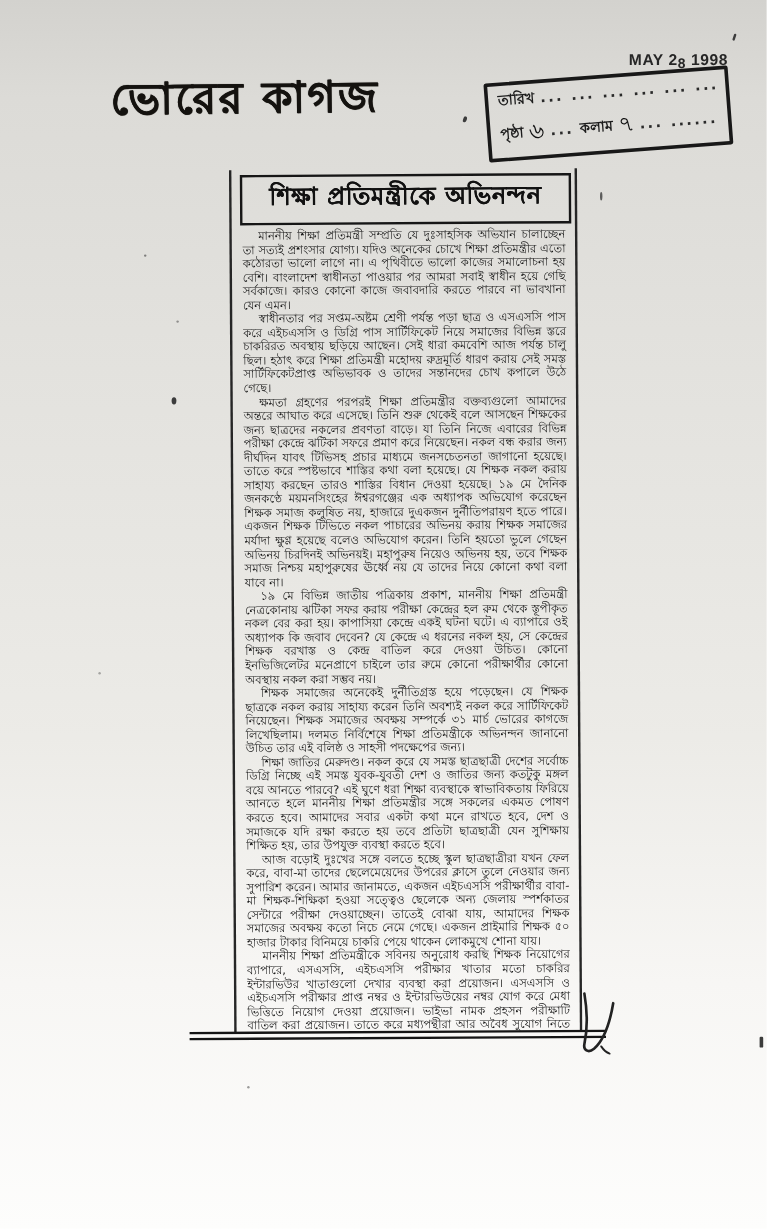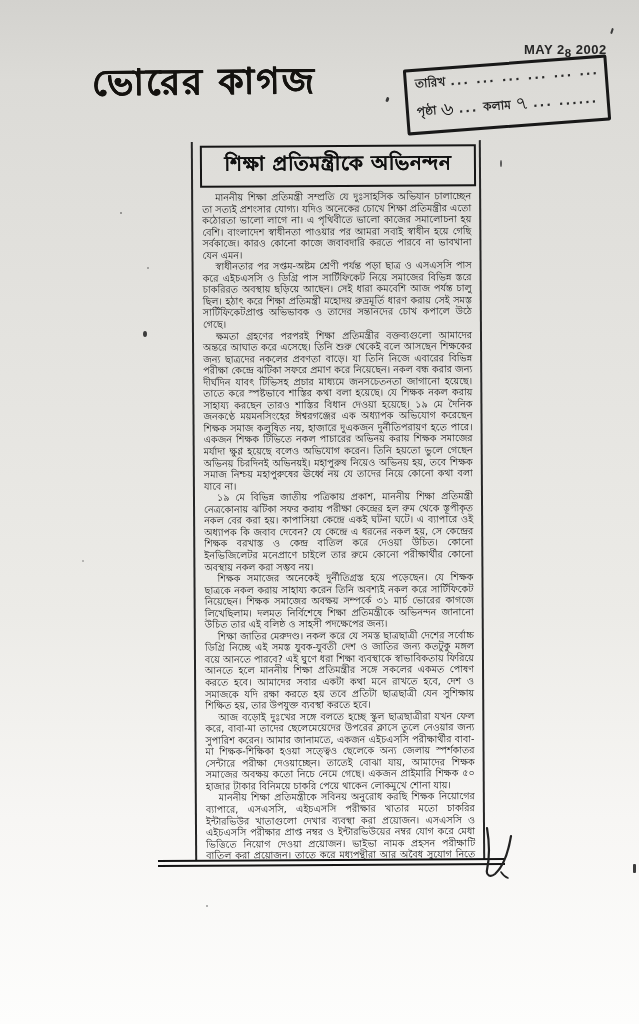--- a/index.html
+++ b/index.html
@@ -88,21 +88,21 @@
 </head>
 <body>
 
 <div class="page">
 
   <div class="masthead">ভোরের কাগজ</div>
 
   <div class="date-stamp">
     <span>MAY</span>
     <span>2</span><span class="d2">8</span>
-    <span>2002</span>
+    <span>1998</span>
   </div>
 
   <div class="index-stamp">
     <div class="row">
       <span class="lbl">তারিখ</span>
       <span class="leader">... ... ... ... ... ...</span>
     </div>
     <div class="row">
       <span class="lbl">পৃষ্ঠা</span>
       <span class="hand">৬</span>

